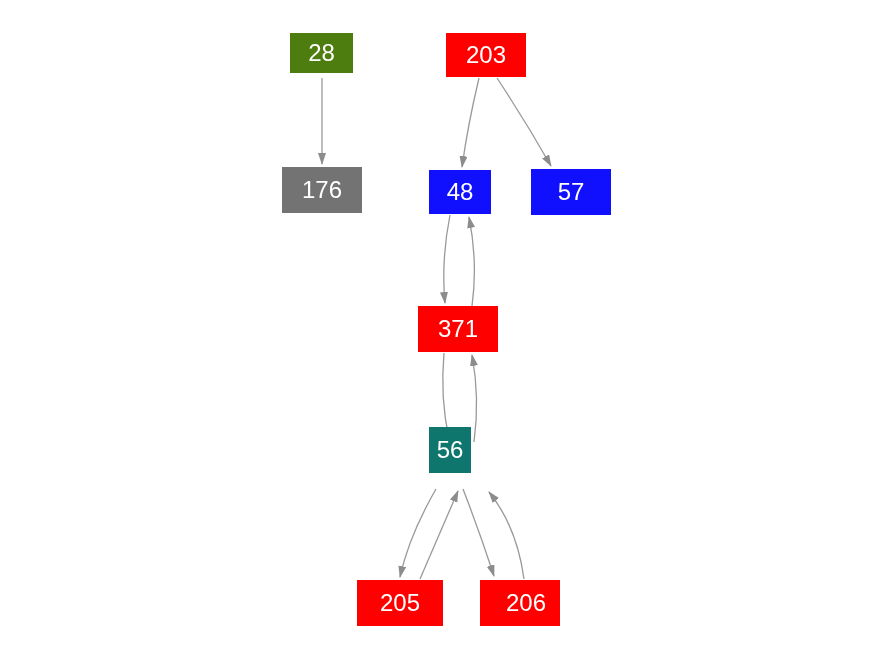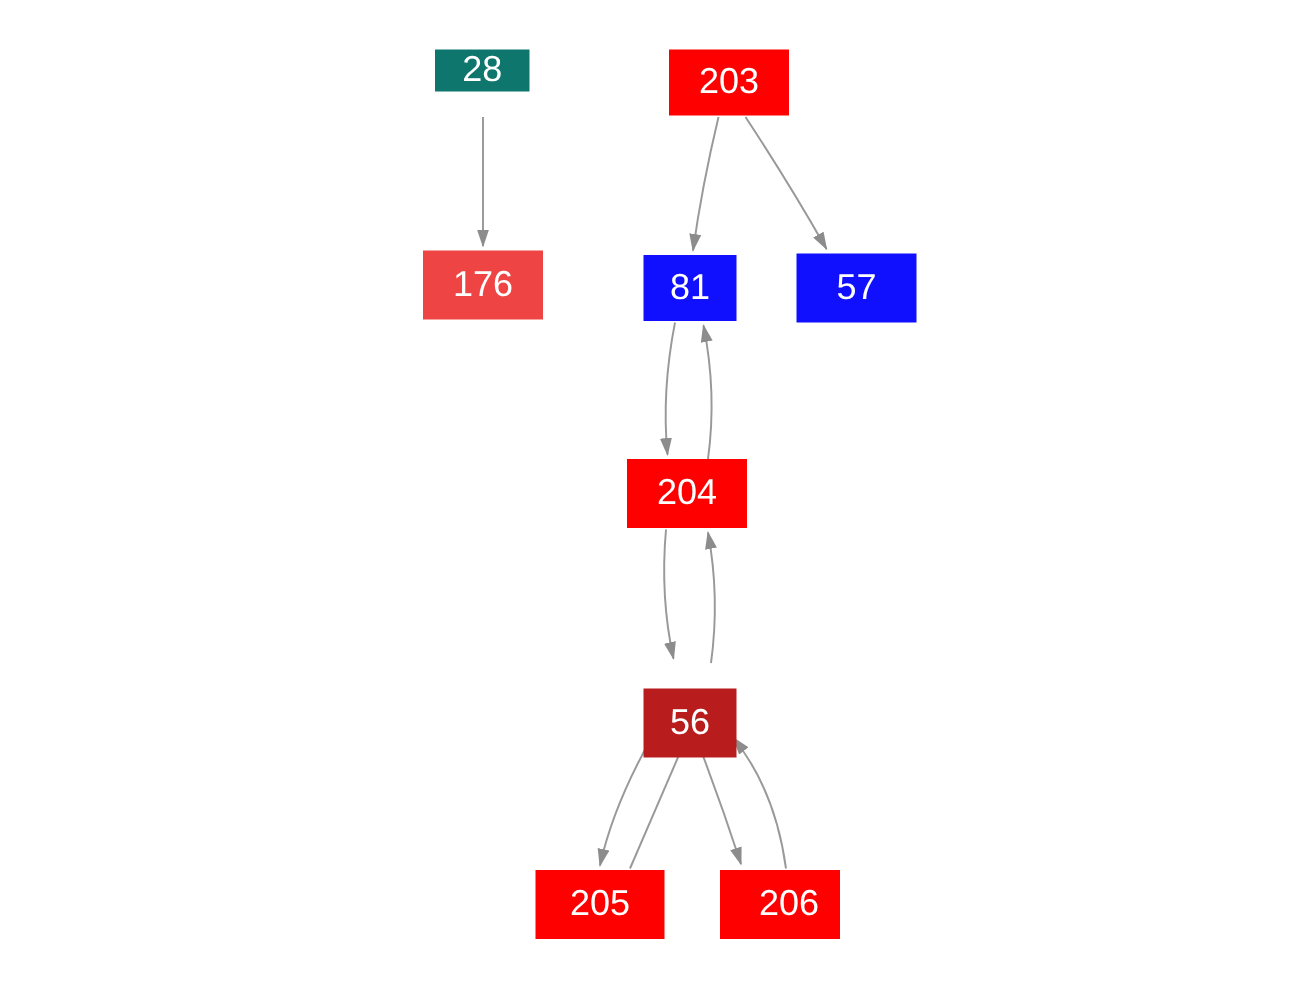--- a/index.html
+++ b/index.html
@@ -66,39 +66,39 @@
         <path d="M 472 306 Q 478 262 469 217" class="edge" stroke="#999999" marker-end="url(#arrow)"></path>
         <path d="M 444 353 Q 440 398 449 439" class="edge" stroke="#999999" marker-end="url(#arrow)"></path>
         <path d="M 474 442 Q 480 398 472 355" class="edge" stroke="#999999" marker-end="url(#arrow)"></path>
         <path d="M 436 489 Q 409 536 400 577" class="edge" stroke="#999999" marker-end="url(#arrow)"></path>
         <path d="M 420 579 Q 441 530 458 491" class="edge" stroke="#999999" marker-end="url(#arrow)"></path>
         <path d="M 463 489 Q 480 533 494 576" class="edge" stroke="#999999" marker-end="url(#arrow)"></path>
         <path d="M 524 579 Q 517 527 489 492" class="edge" stroke="#999999" marker-end="url(#arrow)"></path>
       </g>
   </svg>
   <div class="node-layer">
-      <div class="node" style="left: 290px; top: 33px; width: 63px; height: 28px; background: #0f766e;">
+      <div class="node" style="left: 290px; top: 33px; width: 63px; height: 40px; background: #4d7c0f;">
         <span style="color: rgb(255, 255, 255);">28</span>
       </div>
       <div class="node" style="left: 446px; top: 33px; width: 80px; height: 44px; background: rgb(255, 0, 0);">
         <span style="color: rgb(255, 255, 255);">203</span>
       </div>
-      <div class="node" style="left: 282px; top: 167px; width: 80px; height: 46px; background: #ef4444;">
+      <div class="node" style="left: 282px; top: 167px; width: 80px; height: 46px; background: #737373;">
         <span style="color: rgb(255, 255, 255);">176</span>
       </div>
       <div class="node" style="left: 429px; top: 170px; width: 62px; height: 44px; background: rgb(16, 16, 255);">
-        <span style="color: rgb(255, 255, 255);">81</span>
+        <span style="color: rgb(255, 255, 255);">48</span>
       </div>
       <div class="node" style="left: 531px; top: 169px; width: 80px; height: 46px; background: rgb(16, 16, 255);">
         <span style="color: rgb(255, 255, 255);">57</span>
       </div>
       <div class="node" style="left: 418px; top: 306px; width: 80px; height: 46px; background: rgb(255, 0, 0);">
-        <span style="color: rgb(255, 255, 255);">204</span>
+        <span style="color: rgb(255, 255, 255);">371</span>
       </div>
-      <div class="node" style="left: 429px; top: 459px; width: 62px; height: 46px; background: #b91c1c;">
+      <div class="node" style="left: 429px; top: 427px; width: 42px; height: 46px; background: #0f766e;">
         <span style="color: rgb(255, 255, 255);">56</span>
       </div>
       <div class="node" style="left: 357px; top: 580px; width: 86px; height: 46px; background: rgb(255, 0, 0);">
         <span style="color: rgb(255, 255, 255);">205</span>
       </div>
       <div class="node" style="left: 480px; top: 580px; width: 80px; height: 46px; background: rgb(255, 0, 0); padding-left: 12px;">
         <span style="color: rgb(255, 255, 255);">206</span>
       </div>
     </div>
 </div>

